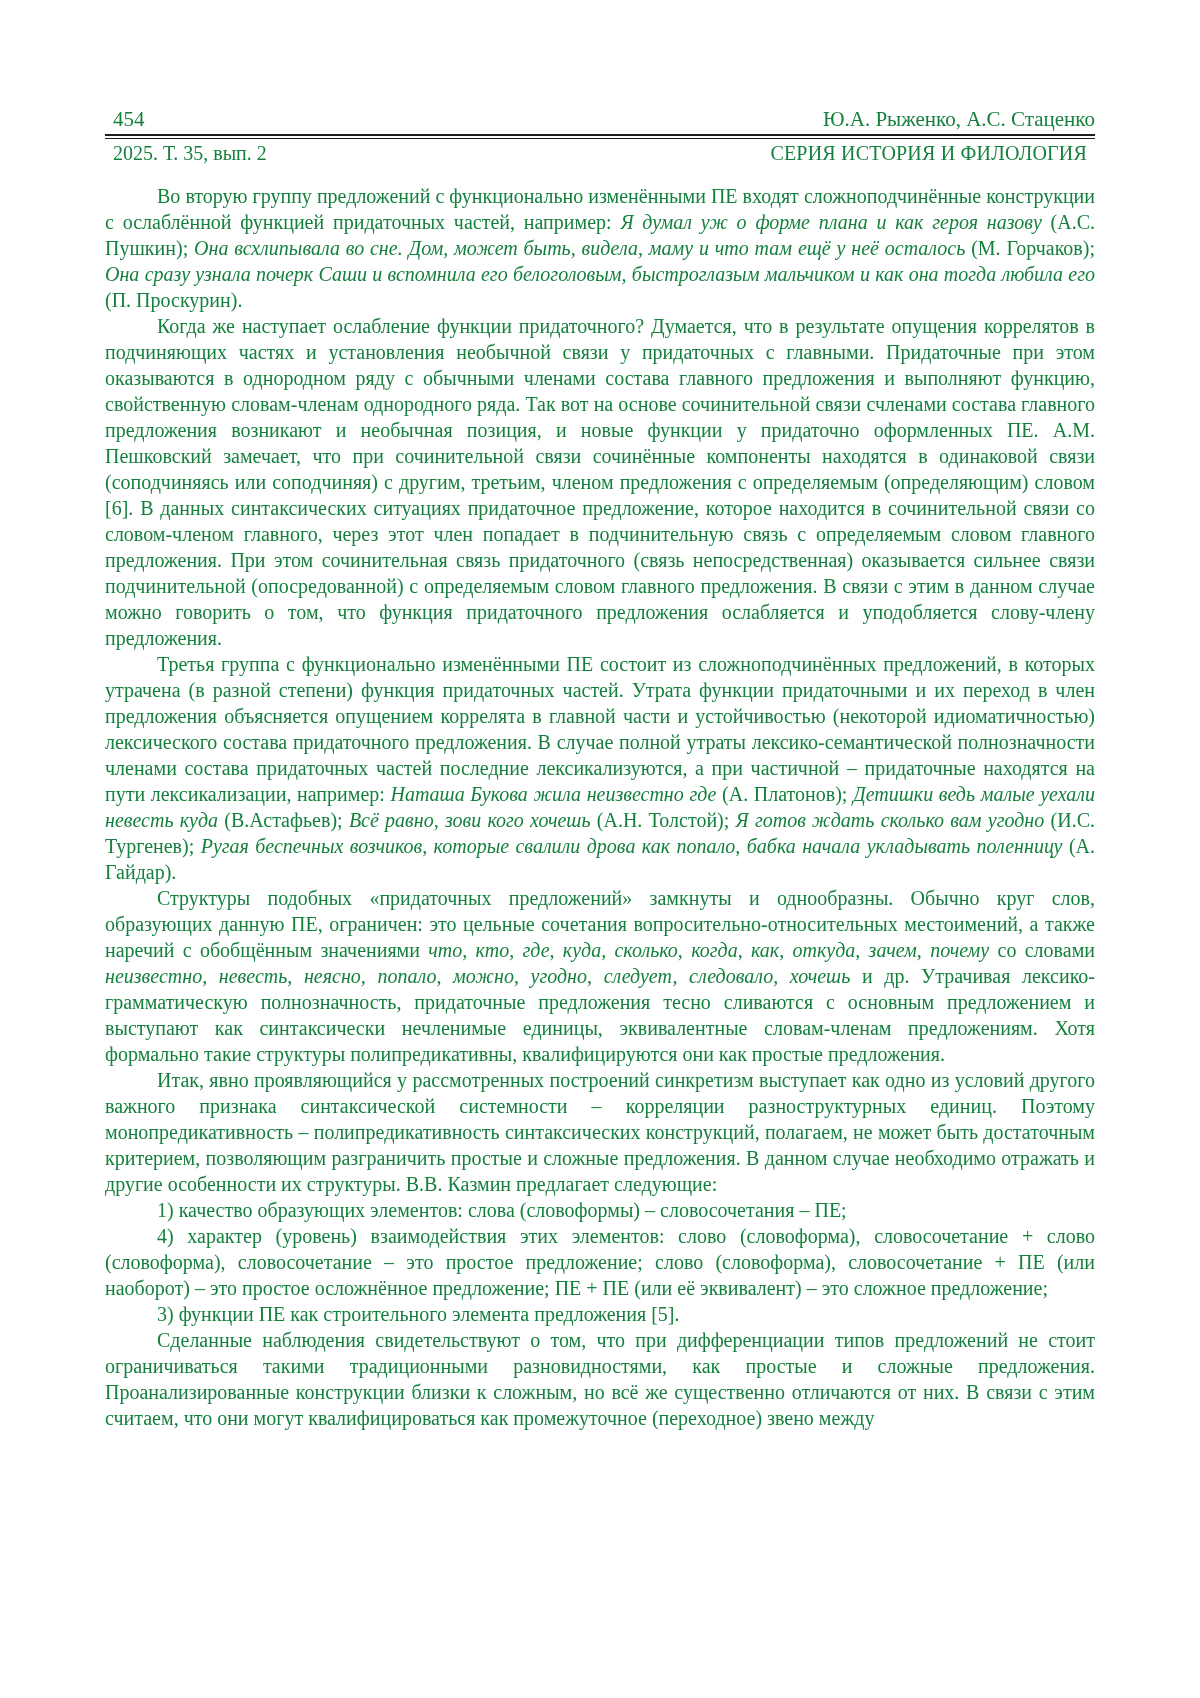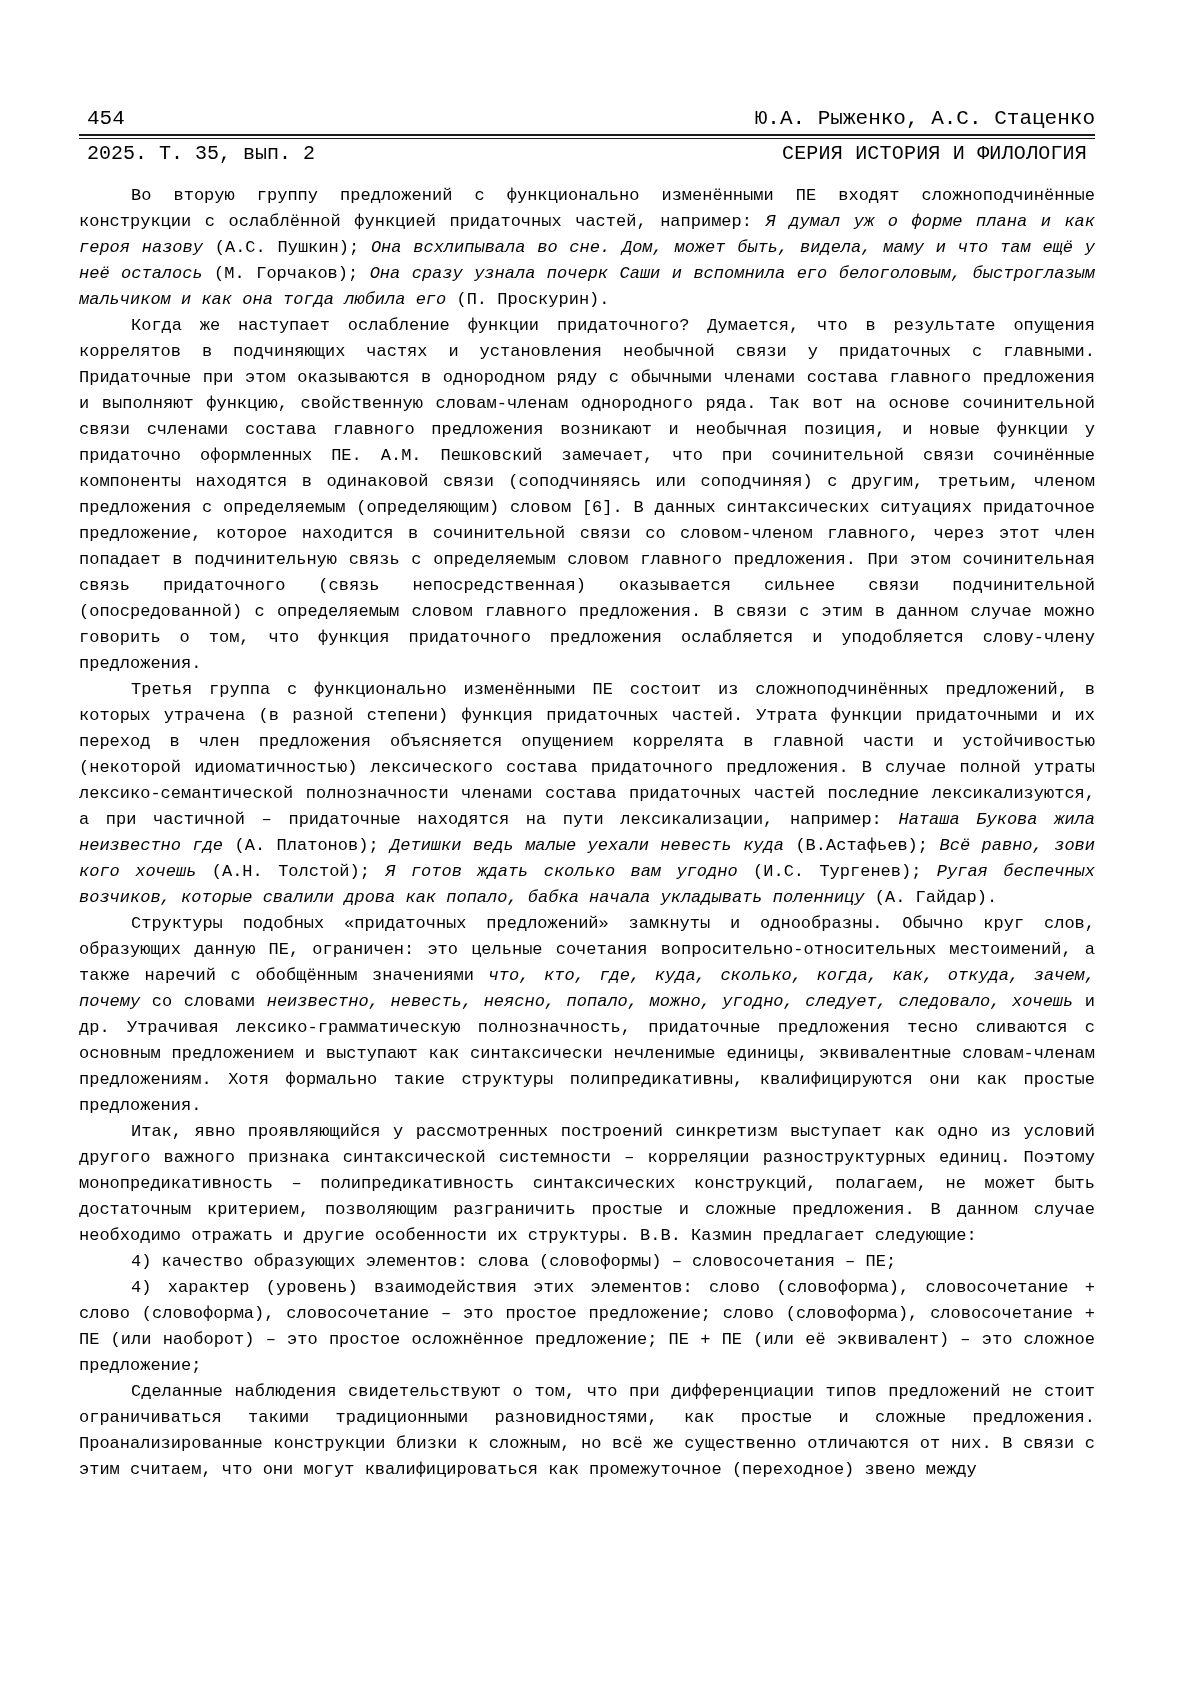--- a/index.html
+++ b/index.html
@@ -6,24 +6,24 @@
     margin: 0;
     padding: 0;
     background: #ffffff;
   }
   .page {
     position: relative;
     width: 1200px;
     height: 1698px;
     margin: 0 auto;
     background: #ffffff;
-    color: #000000;
-    font-family: Liberation Mono, monospace;
+    color: #15803d;
+    font-family: Liberation Serif, serif;
     box-sizing: border-box;
-    padding: 106px 105px 0 79px;
+    padding: 106px 105px 0 105px;
     overflow: hidden;
   }
   .running-head {
     position: relative;
     width: 100%;
   }
   .running-head-row1 {
     position: relative;
     width: 100%;
     height: 26px;
@@ -58,21 +58,21 @@
     line-height: 25px;
     margin-top: 2px;
     padding: 0 8px 0 8px;
     box-sizing: border-box;
   }
   .series-title {
     letter-spacing: 0.2px;
   }
   .article-text {
     margin-top: 17px;
-    font-size: 17px;
+    font-size: 20px;
     line-height: 26px;
     text-align: justify;
   }
   .para {
     margin: 0;
     text-indent: 52px;
   }
   .ital {
     font-style: italic;
   }
@@ -94,18 +94,19 @@
     </div>
   </header>
 
   <main class="article-text">
 
   <p class="para"><span>Во вторую группу предложений с функционально изменёнными ПЕ входят сложноподчинённые конструкции с ослаблённой функцией придаточных частей, например: </span><span class="ital">Я думал уж о форме плана и как героя назову</span><span> (А.С. Пушкин); </span><span class="ital">Она всхлипывала во сне. Дом, может быть, видела, маму и что там ещё у неё осталось</span><span> (М. Горчаков); </span><span class="ital">Она сразу узнала почерк Саши и вспомнила его белоголовым, быстроглазым мальчиком и как она тогда любила его</span><span> (П. Проскурин).</span></p>
       <p class="para"><span>Когда же наступает ослабление функции придаточного? Думается, что в результате опущения коррелятов в подчиняющих частях и установления необычной связи у придаточных с главными. Придаточные при этом оказываются в однородном ряду с обычными членами состава главного предложения и выполняют функцию, свойственную словам-членам однородного ряда. Так вот на основе сочинительной связи счленами состава главного предложения возникают и необычная позиция, и новые функции у придаточно оформленных ПЕ. А.М. Пешковский замечает, что при сочинительной связи сочинённые компоненты находятся в одинаковой связи (соподчиняясь или соподчиняя) с другим, третьим, членом предложения с определяемым (определяющим) словом [6]. В данных синтаксических ситуациях придаточное предложение, которое находится в сочинительной связи со словом-членом главного, через этот член попадает в подчинительную связь с определяемым словом главного предложения. При этом сочинительная связь придаточного (связь непосредственная) оказывается сильнее связи подчинительной (опосредованной) с определяемым словом главного предложения. В связи с этим в данном случае можно говорить о том, что функция придаточного предложения ослабляется и уподобляется слову-члену предложения.</span></p>
       <p class="para"><span>Третья группа с функционально изменёнными ПЕ состоит из сложноподчинённых предложений, в которых утрачена (в разной степени) функция придаточных частей. Утрата функции придаточными и их переход в член предложения объясняется опущением коррелята в главной части и устойчивостью (некоторой идиоматичностью) лексического состава придаточного предложения. В случае полной утраты лексико-семантической полнозначности членами состава придаточных частей последние лексикализуются, а при частичной – придаточные находятся на пути лексикализации, например: </span><span class="ital">Наташа Букова жила неизвестно где</span><span> (А. Платонов); </span><span class="ital">Детишки ведь малые уехали невесть куда</span><span> (В.Астафьев); </span><span class="ital">Всё равно, зови кого хочешь</span><span> (А.Н. Толстой); </span><span class="ital">Я готов ждать сколько вам угодно</span><span> (И.С. Тургенев); </span><span class="ital">Ругая беспечных возчиков, которые свалили дрова как попало, бабка начала укладывать поленницу</span><span> (А. Гайдар).</span></p>
       <p class="para"><span>Структуры подобных «придаточных предложений» замкнуты и однообразны. Обычно круг слов, образующих данную ПЕ, ограничен: это цельные сочетания вопросительно-относительных местоимений, а также наречий с обобщённым значениями </span><span class="ital">что, кто, где, куда, сколько, когда, как, откуда, зачем, почему</span><span> со словами </span><span class="ital">неизвестно, невесть, неясно, попало, можно, угодно, следует, следовало, хочешь</span><span> и др. Утрачивая лексико-грамматическую полнозначность, придаточные предложения тесно сливаются с основным предложением и выступают как синтаксически нечленимые единицы, эквивалентные словам-членам предложениям. Хотя формально такие структуры полипредикативны, квалифицируются они как простые предложения.</span></p>
       <p class="para"><span>Итак, явно проявляющийся у рассмотренных построений синкретизм выступает как одно из условий другого важного признака синтаксической системности – корреляции разноструктурных единиц. Поэтому монопредикативность – полипредикативность синтаксических конструкций, полагаем, не может быть достаточным критерием, позволяющим разграничить простые и сложные предложения. В данном случае необходимо отражать и другие особенности их структуры. В.В. Казмин предлагает следующие:</span></p>
-      <p class="para"><span>4) качество образующих элементов: слова (словоформы) – словосочетания – ПЕ;</span></p>
+      <p class="para"><span>1) качество образующих элементов: слова (словоформы) – словосочетания – ПЕ;</span></p>
       <p class="para"><span>4) характер (уровень) взаимодействия этих элементов: слово (словоформа), словосочетание + слово (словоформа), словосочетание – это простое предложение; слово (словоформа), словосочетание + ПЕ (или наоборот) – это простое осложнённое предложение; ПЕ + ПЕ (или её эквивалент) – это сложное предложение;</span></p>
+      <p class="para"><span>3) функции ПЕ как строительного элемента предложения [5].</span></p>
       <p class="para"><span>Сделанные наблюдения свидетельствуют о том, что при дифференциации типов предложений не стоит ограничиваться такими традиционными разновидностями, как простые и сложные предложения. Проанализированные конструкции близки к сложным, но всё же существенно отличаются от них. В связи с этим считаем, что они могут квалифицироваться как промежуточное (переходное) звено между</span></p>
     </main>
 
 </div>
 
 </body></html>

